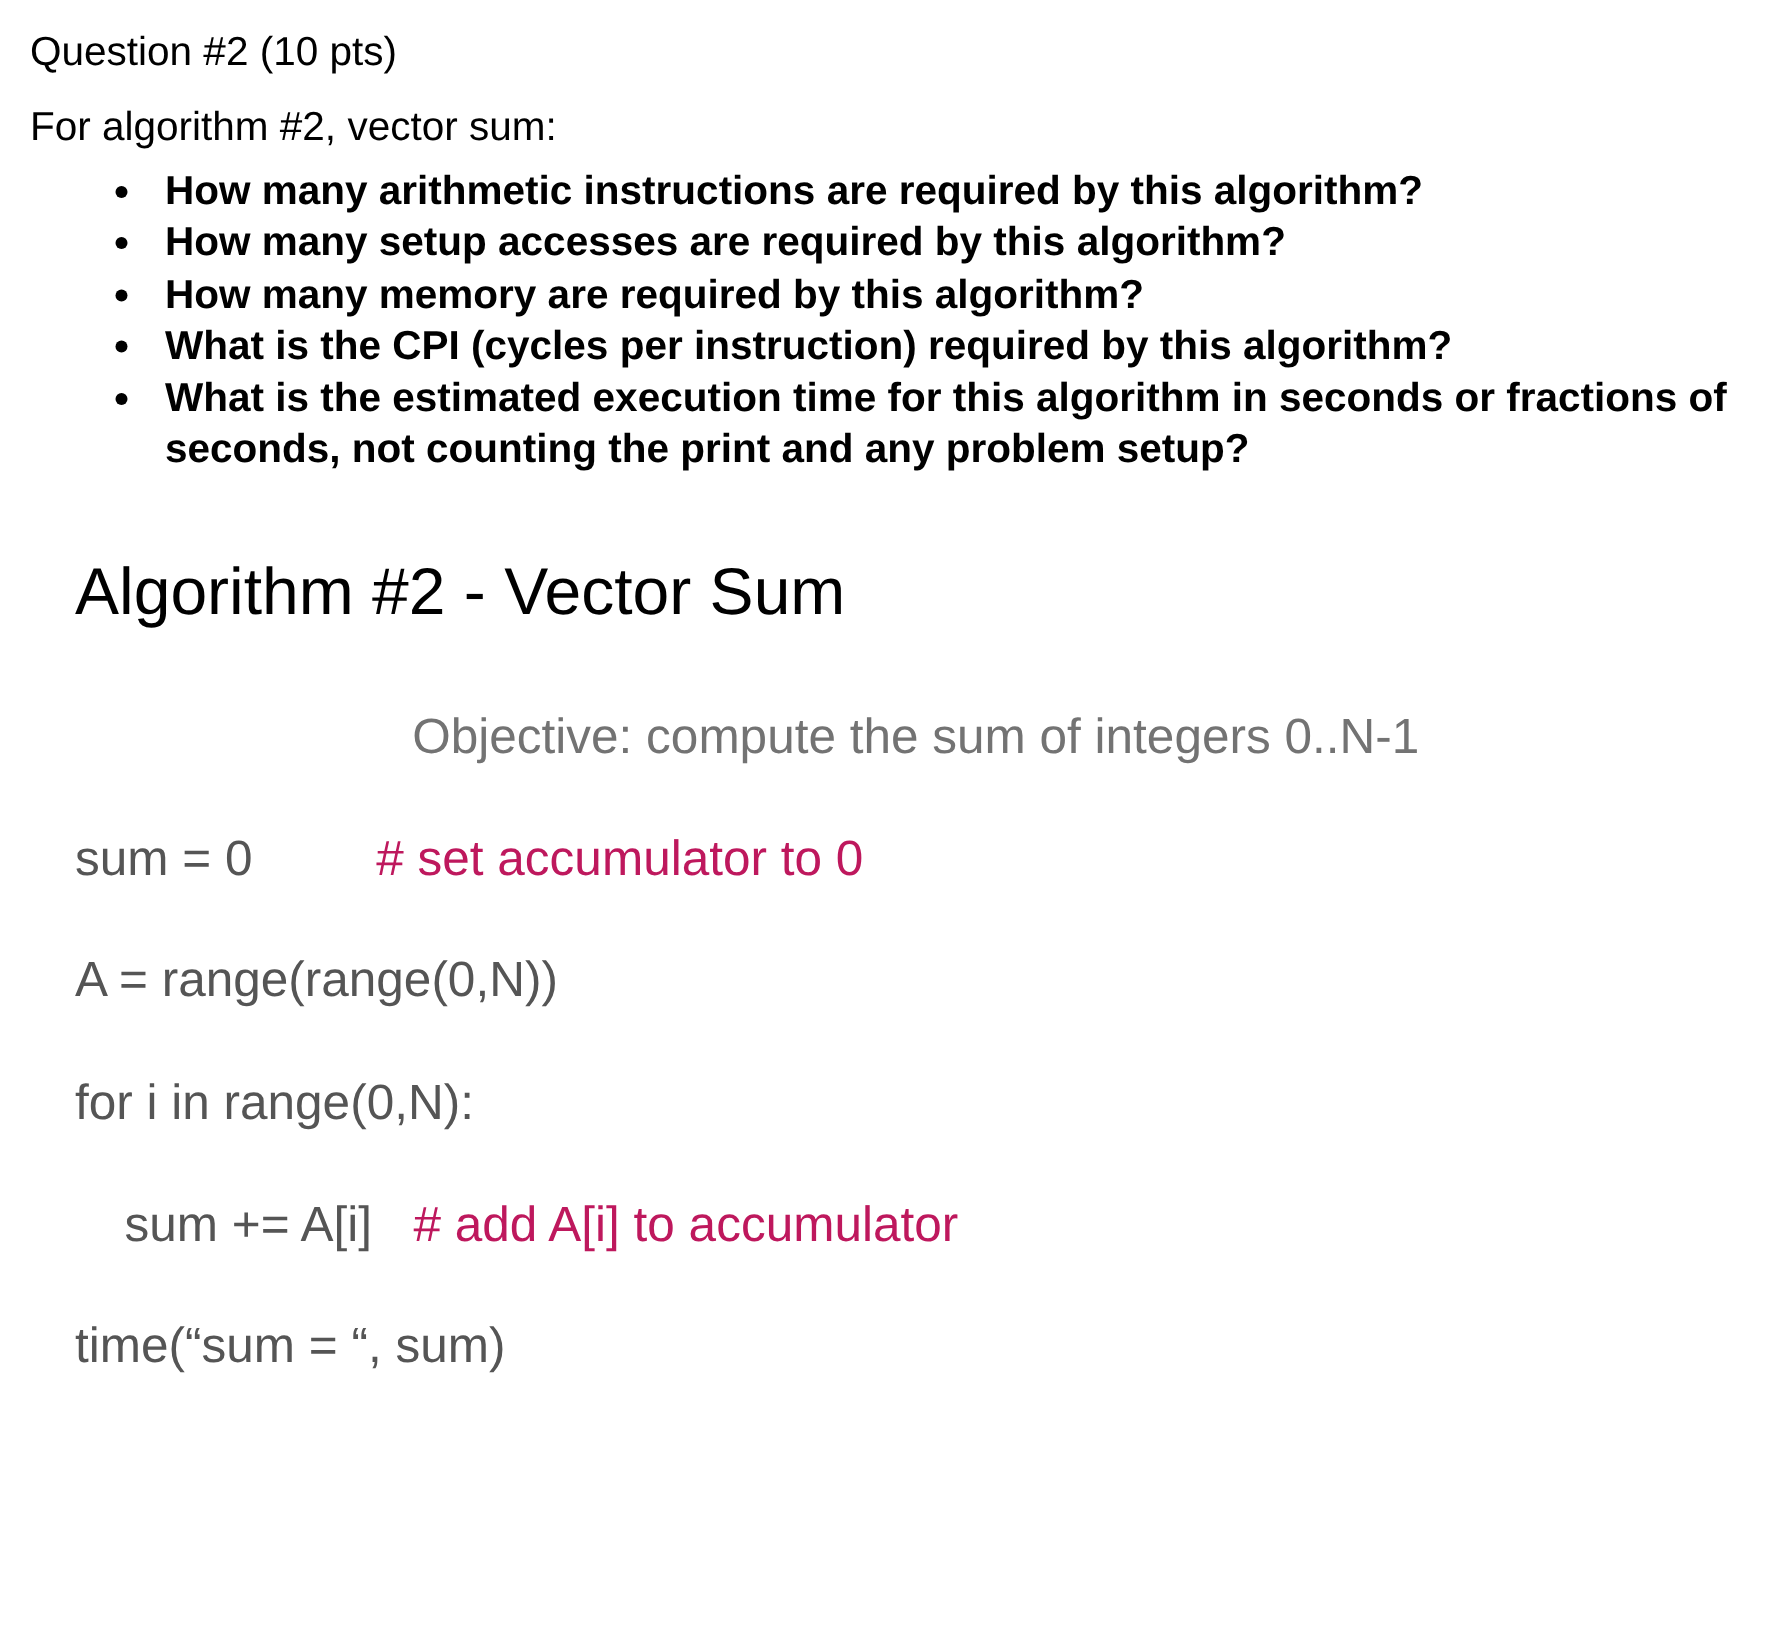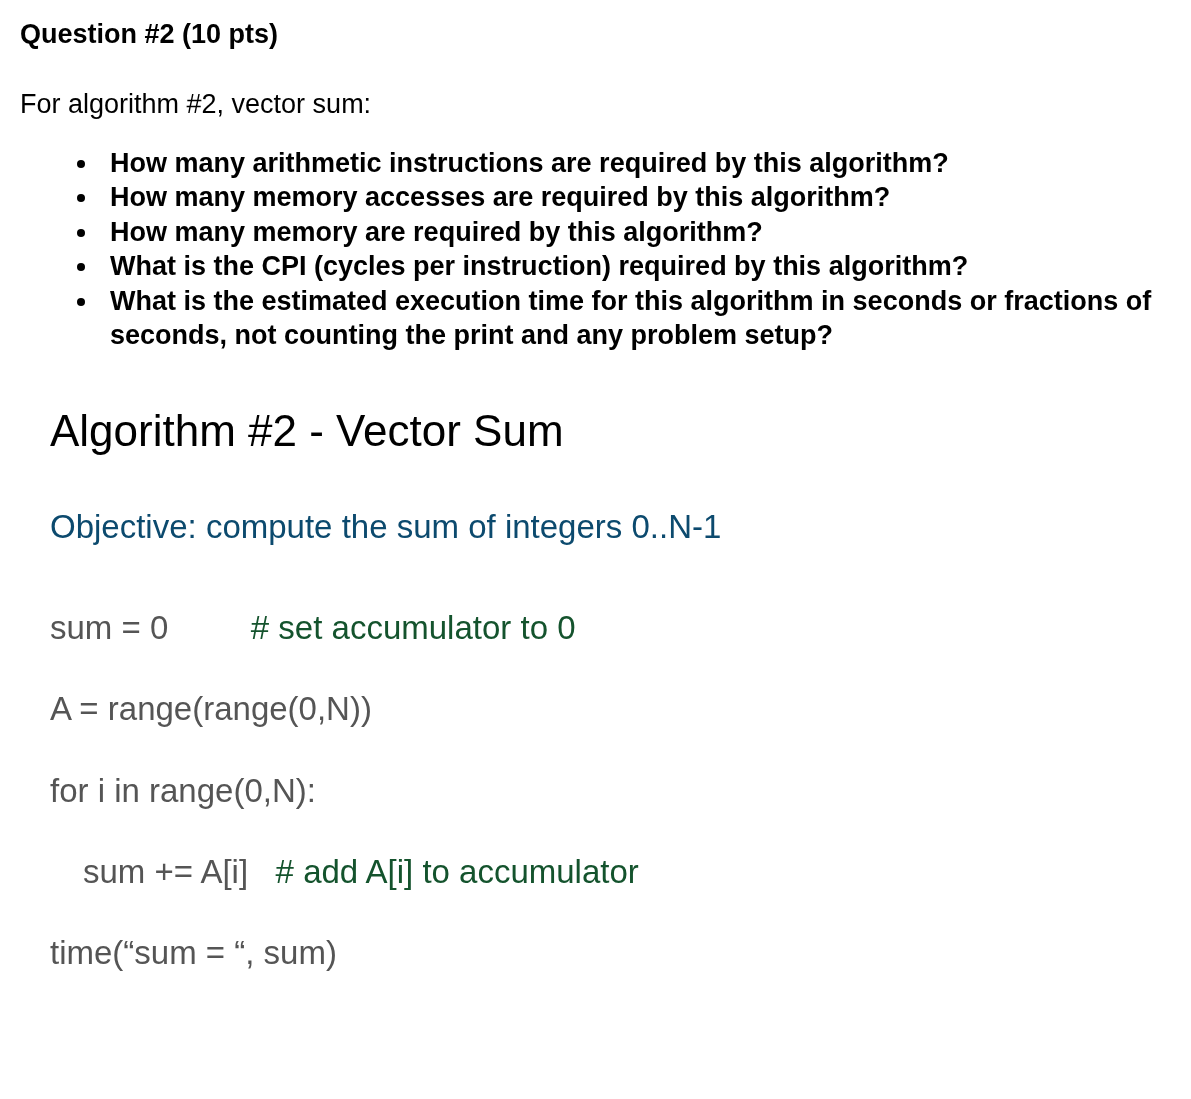--- a/index.html
+++ b/index.html
@@ -10,27 +10,27 @@
     body {
       font-family: Arial, Helvetica, sans-serif;
       background: #ffffff;
       color: #000000;
       padding: 18px 20px;
       width: 1191px;
       font-size: 27px;
       line-height: 1.25;
     }
     .question-header {
-      font-weight: bold;
+      font-weight: normal;
       font-size: 27px;
-      margin-bottom: 36px;
+      margin-bottom: 16px;
     }
     .intro-text {
       font-size: 27px;
-      margin-bottom: 24px;
+      margin-bottom: 8px;
     }
     .bullet-list {
       list-style-type: disc;
       margin-left: 80px;
       margin-bottom: 50px;
       font-weight: bold;
     }
     .bullet-list li {
       font-size: 27px;
       line-height: 1.28;
@@ -38,48 +38,49 @@
     }
     .algo-title {
       font-size: 44px;
       font-weight: 400;
       color: #000000;
       margin-bottom: 48px;
       margin-left: 30px;
     }
     .objective {
       font-size: 33px;
-      color: #0c4a6e;
-      margin-bottom: 60px;
+      color: #737373;
+      margin-bottom: 40px;
       margin-left: 30px;
+      text-align: center;
     }
     .code-line {
       font-size: 33px;
       color: #555555;
       margin-bottom: 40px;
       margin-left: 30px;
       white-space: pre;
     }
     .code-indent {
       margin-left: 63px;
     }
     .comment {
-      color: #14532d;
+      color: #be185d;
     }
   </style>
 </head>
 <body>
 
 <div class="question-header">Question #2 (10 pts)</div>
 
 <div class="intro-text">For algorithm #2, vector sum:</div>
 
 <ul class="bullet-list">
   <li>How many arithmetic instructions are required by this algorithm?</li>
-  <li>How many memory accesses are required by this algorithm?</li>
+  <li>How many setup accesses are required by this algorithm?</li>
   <li>How many memory are required by this algorithm?</li>
   <li>What is the CPI (cycles per instruction) required by this algorithm?</li>
   <li>What is the estimated execution time for this algorithm in seconds or fractions of seconds, not counting the print and any problem setup?</li>
 </ul>
 
 <div class="algo-title">Algorithm #2 - Vector Sum</div>
 
 <div class="objective">Objective: compute the sum of integers 0..N-1</div>
 
 <div class="code-line"><span>sum = 0</span><span>         </span><span class="comment"># set accumulator to 0</span></div>

